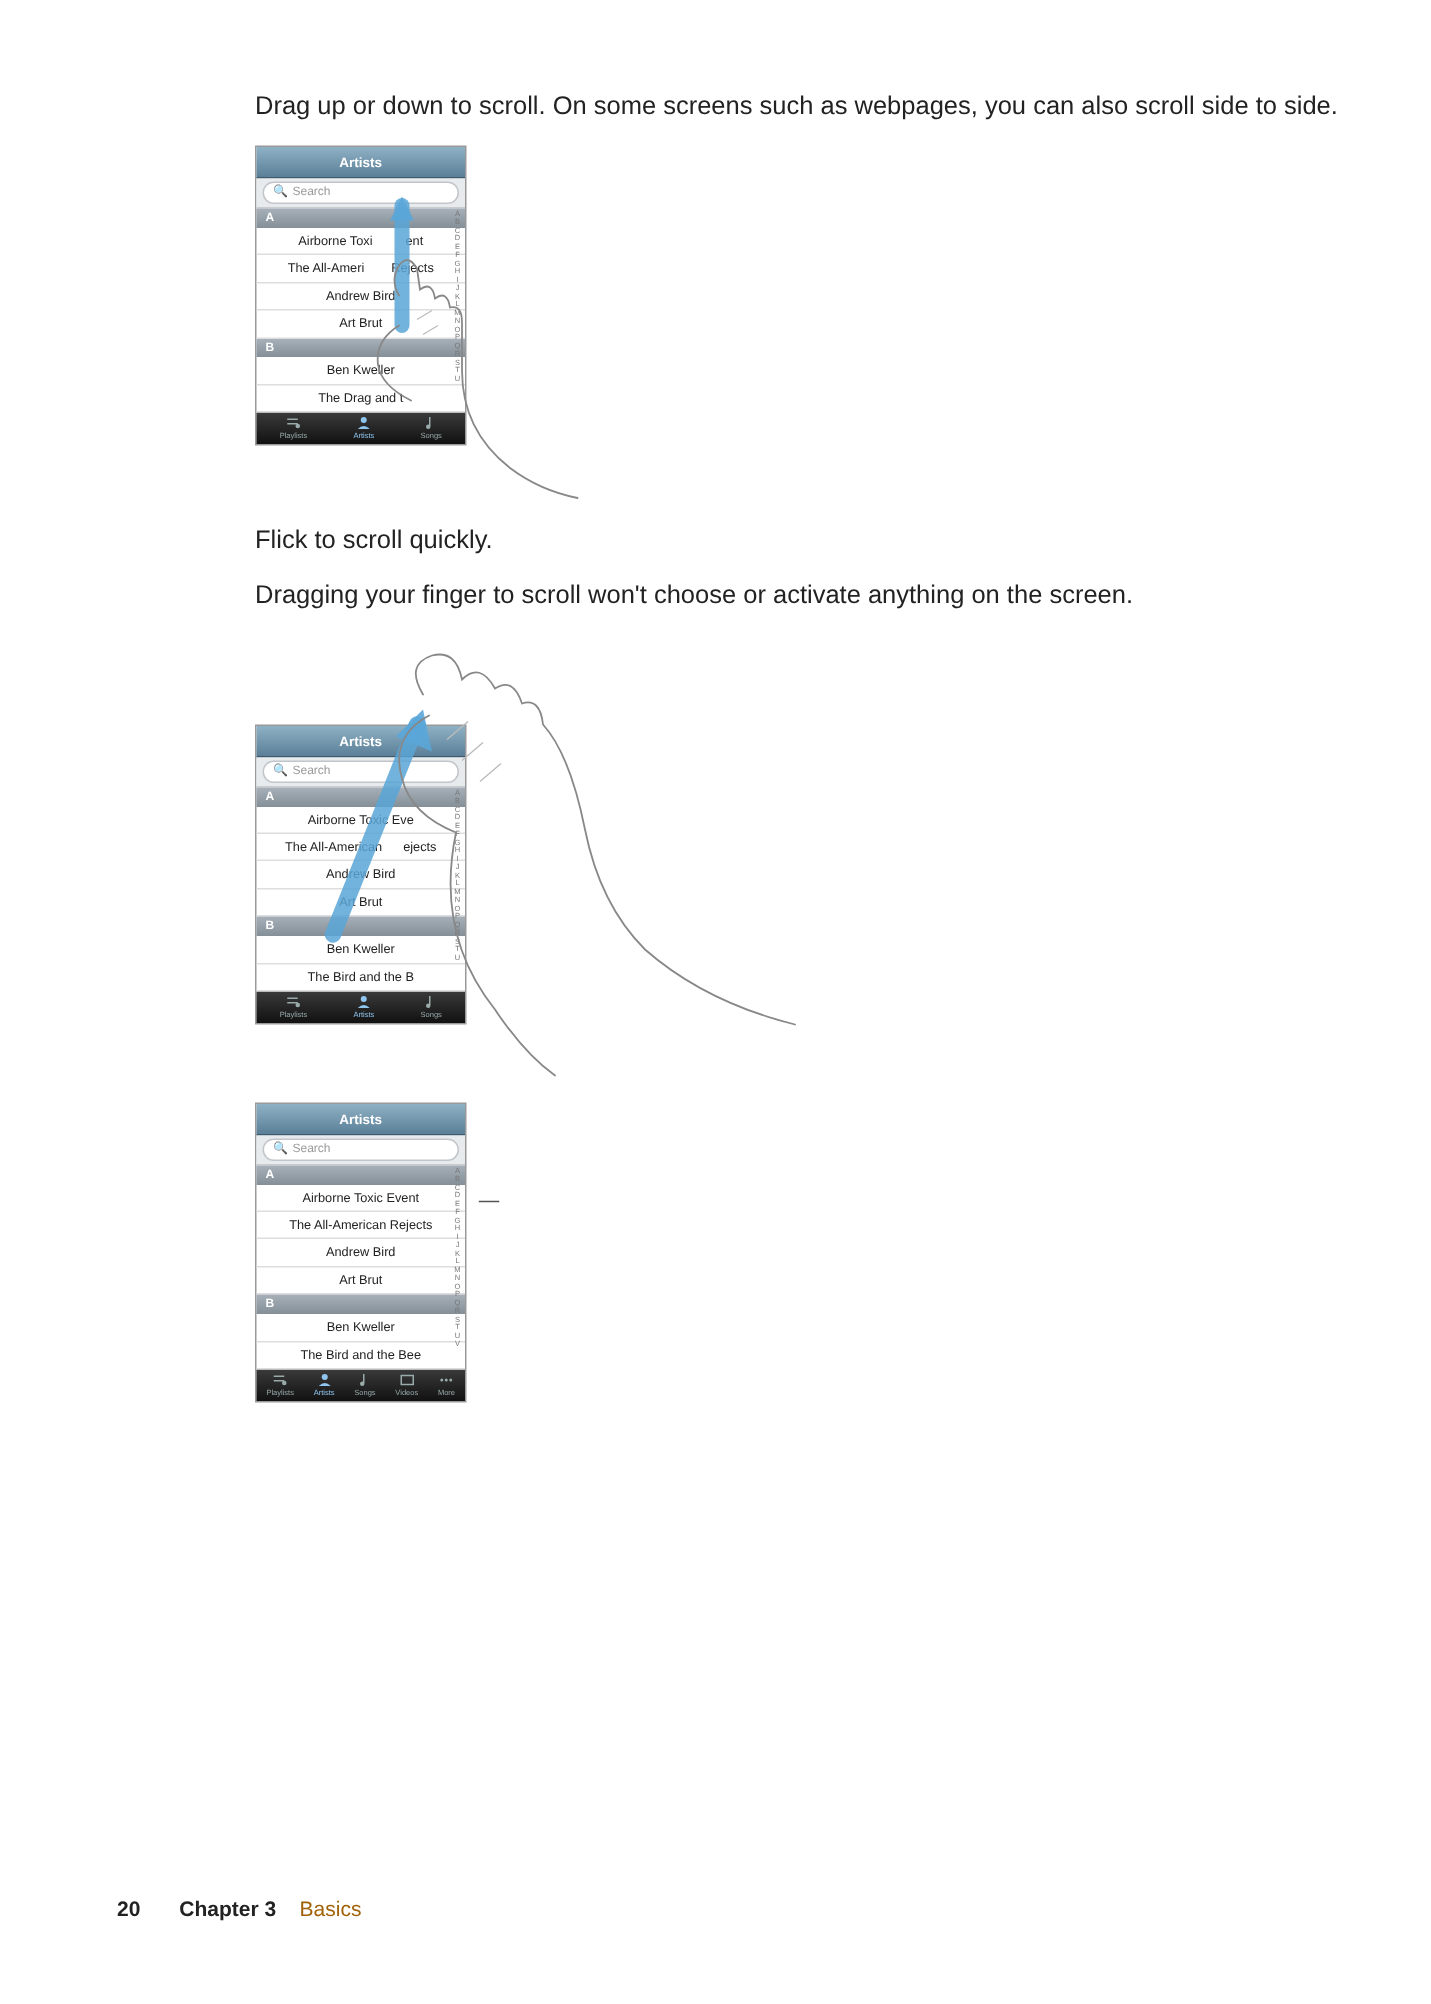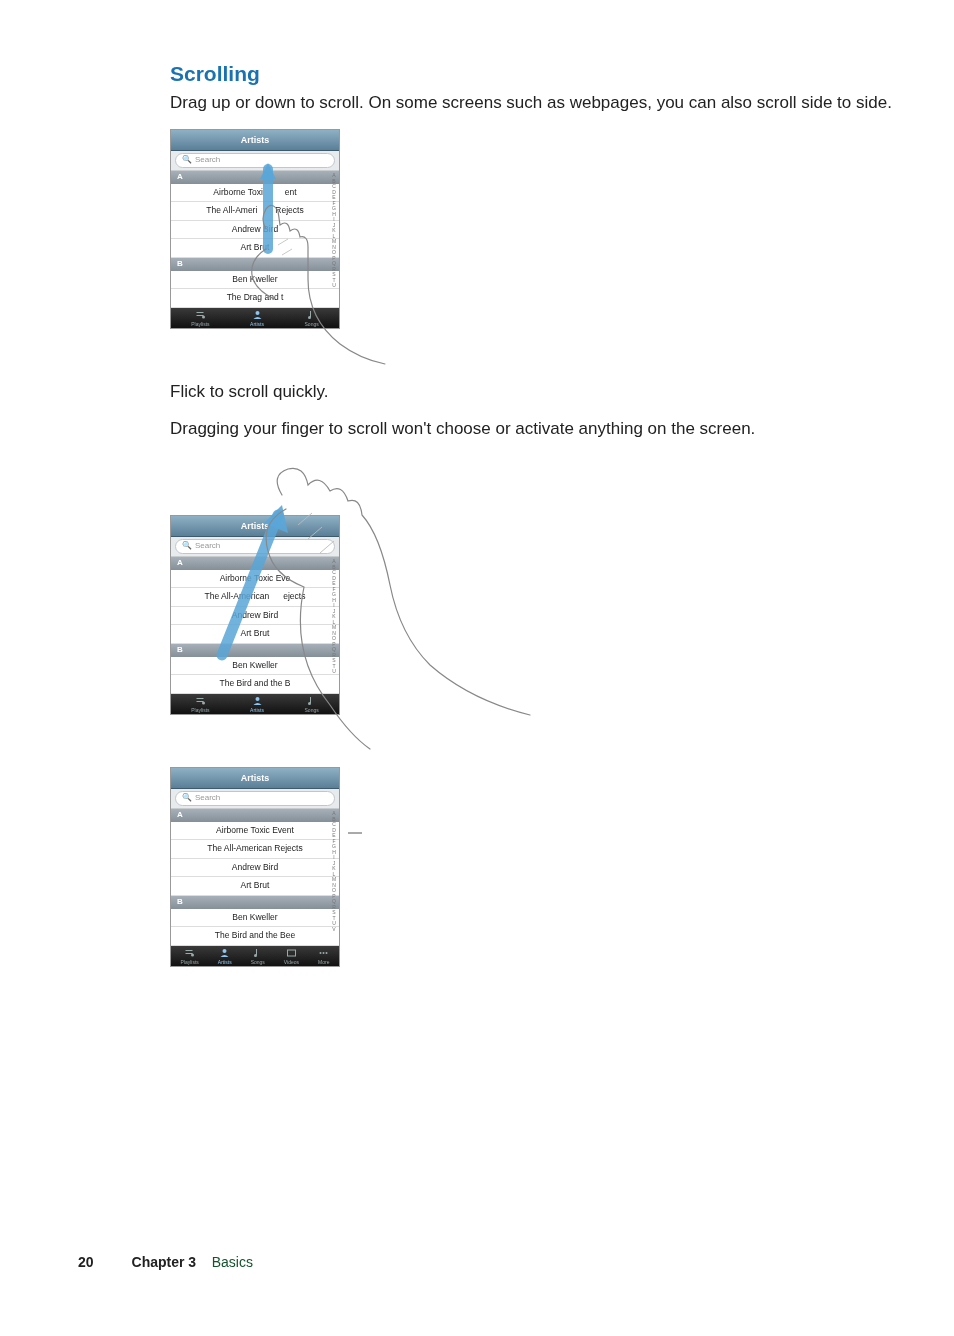--- a/index.html
+++ b/index.html
@@ -19,21 +19,21 @@
   .section-heading {
     color: #1b72b1;
     font-size: 21px;
     font-weight: 600;
     margin-bottom: 4px;
   }
   .body-text { margin-bottom: 14px; }
   .fig { margin: 6px 0 20px 0; position: relative; }
   .fig-row { display: flex; align-items: flex-start; gap: 8px; }
   .phone-ui {
-    width: 170px;
+    width: 141px;
     border: 1px solid #999;
     background: #fff;
     font-size: 9px;
     position: relative;
   }
   .phone-ui .titlebar {
     background: linear-gradient(#8fb1c5, #5a7f97);
     color: #fff;
     text-align: center;
     font-weight: bold;
@@ -102,38 +102,37 @@
   .phone-ui .tab svg { width:11px; height:10px; }
   .callout {
     font-size: 14px;
     color: #333;
     line-height: 1.3;
     align-self: center;
     max-width: 210px;
   }
   .footer {
     position: absolute;
-    bottom: 64px;
+    bottom: 54px;
     left: 78px;
     font-size: 14px;
     display: flex;
-    gap: 38px;
+    gap: 26px;
     align-items: baseline;
   }
   .footer .pg { font-weight: 600; }
   .footer .chap-lbl { font-weight: 600; }
-  .footer .chap-name { color: #14532d; }
+  .footer .chap-name { color: #a16207; }
   .hand-overlay { position:absolute; pointer-events:none; }
   .gap-after { margin-bottom: 22px; }
 </style>
 </head>
 <body>
 
 <div class="page">
-  <h2 class="section-heading">Scrolling</h2>
   <p class="body-text">Drag up or down to scroll. On some screens such as webpages, you can also scroll side to side.</p>
 
   <div class="fig gap-after" style="width:220px; height:230px;">
     <div class="phone-ui">
       <div class="titlebar">Artists</div>
       <div class="searchbar">
         <div class="search-field">
           <span>🔍</span>
           <span>Search</span>
         </div>

